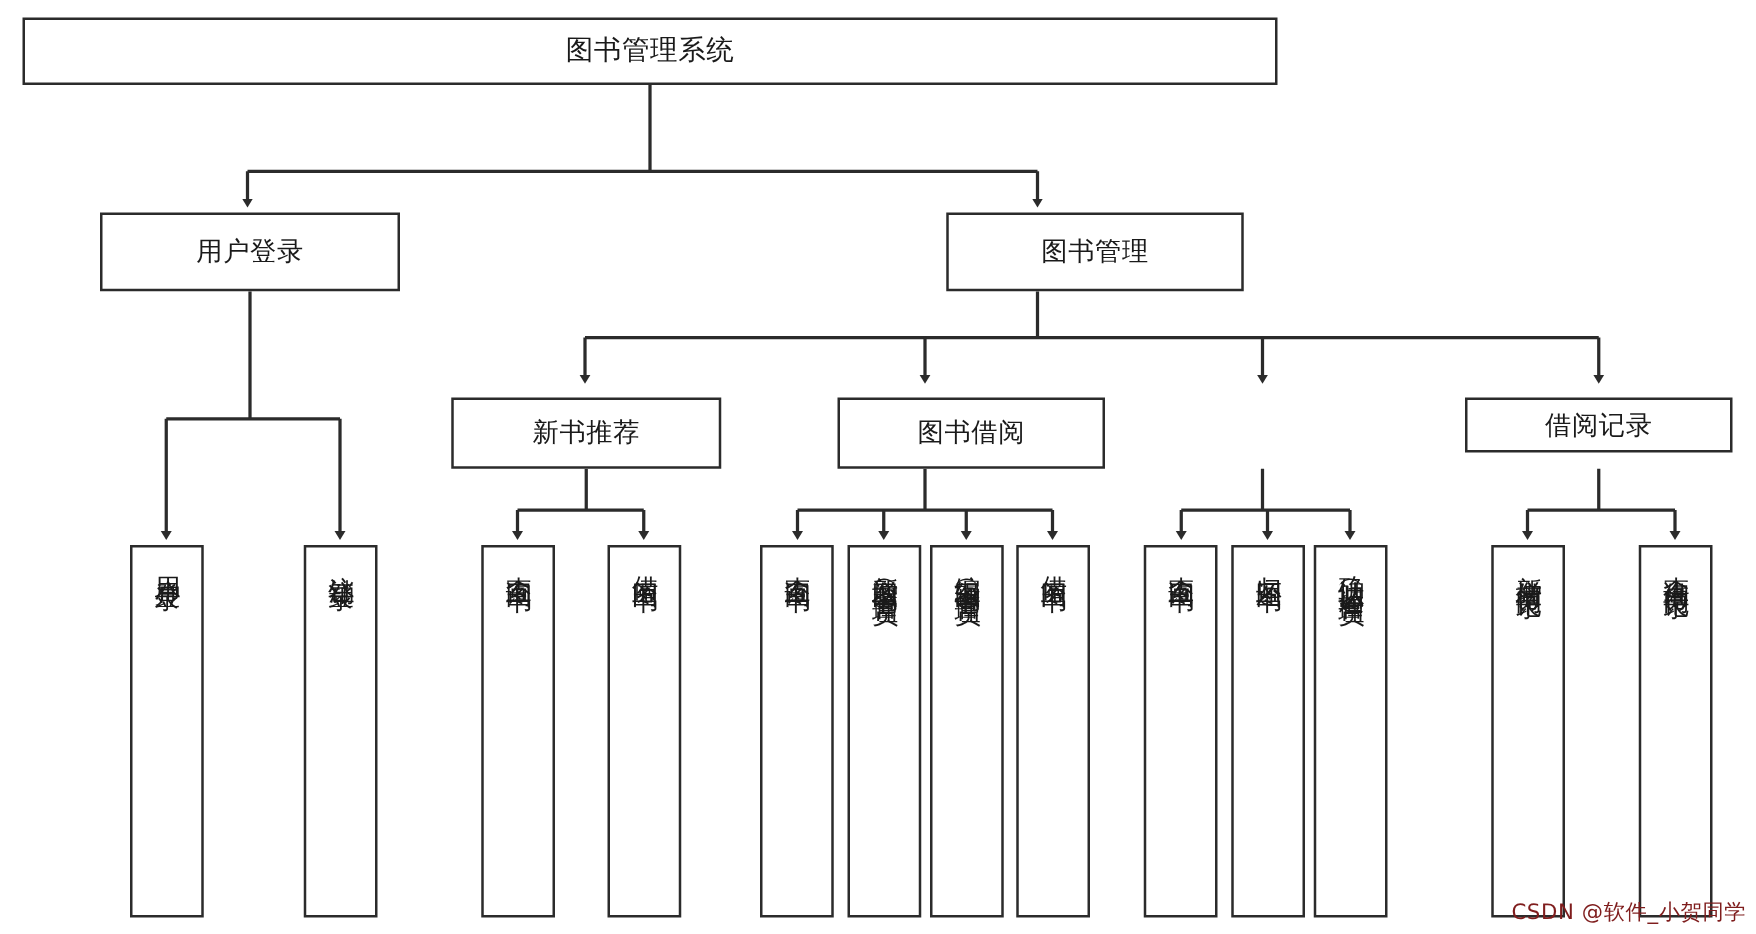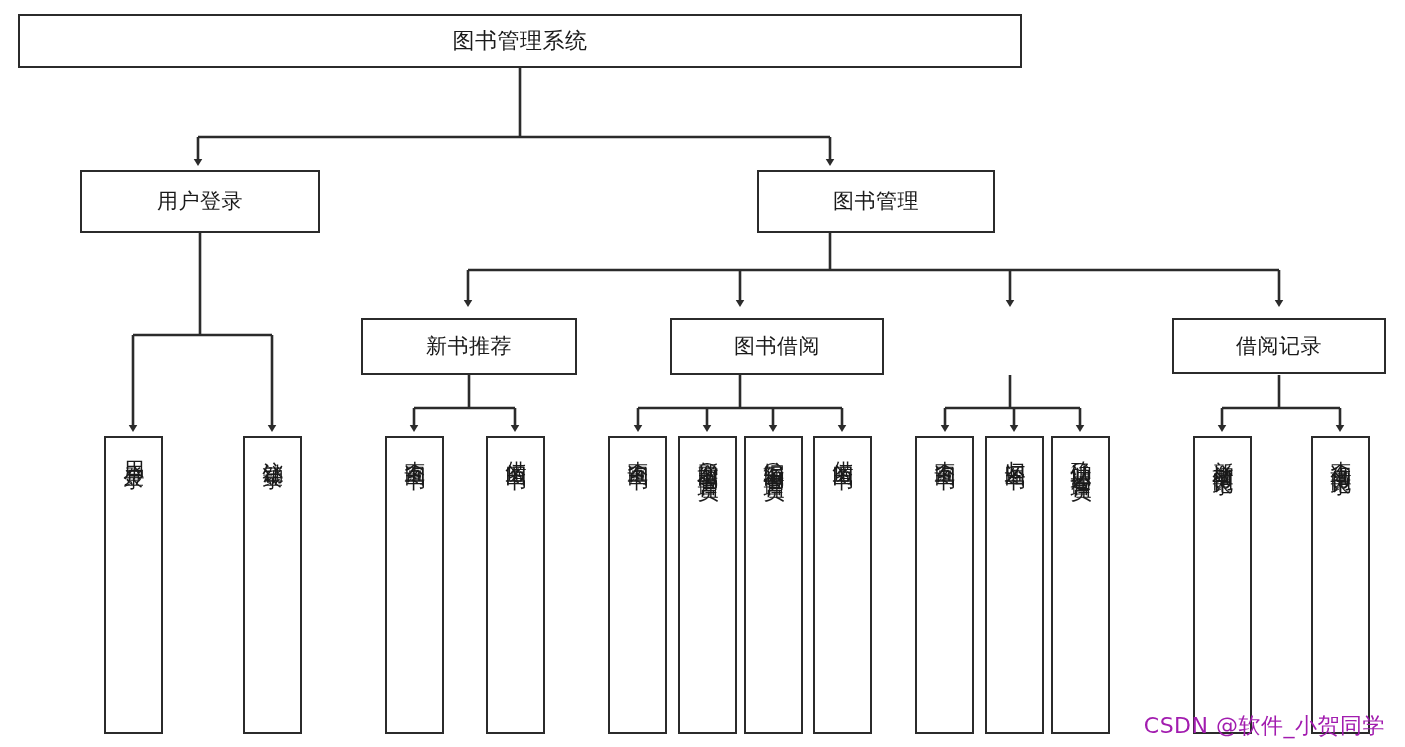--- a/index.html
+++ b/index.html
@@ -59,24 +59,24 @@
   .node.vert .node-label {
     writing-mode: vertical-rl;
     text-orientation: upright;
     font-size: 21px;
     line-height: 1.0;
     letter-spacing: 3px;
     white-space: nowrap;
   }
   .watermark {
     position: absolute;
-    right: 20px;
+    right: 8px;
     bottom: 6px;
-    font-size: 22px;
-    color: #a21caf;
+    font-size: 17px;
+    color: #7f1d1d;
     letter-spacing: 0.5px;
     user-select: none;
     white-space: nowrap;
   }
 </style>
 </head>
 <body>
 
 <div id="diagram-canvas">
 
@@ -144,21 +144,21 @@
 
   <div class="node horiz" style="left:361px; top:318px; width:216px; height:57px;">
     <span class="node-label">新书推荐</span>
   </div>
 
   <div class="node horiz" style="left:633px; top:318px; width:214px; height:57px;margin-left:37px;">
     <span class="node-label">图书借阅</span>
   </div>
 
 
-  <div class="node horiz" style="left:1172px; top:318px; width:214px; height:56px;">
+  <div class="node horiz" style="left:1172px; top:318px; width:214px; height:44px;">
     <span class="node-label">借阅记录</span>
   </div>
 
   <div class="node vert" style="left:104px; top:436px; width:59px; height:298px;">
     <span class="node-label">用户登录</span>
   </div>
 
   <div class="node vert" style="left:243px; top:436px; width:59px; height:298px;">
     <span class="node-label">注销登录</span>
   </div>

